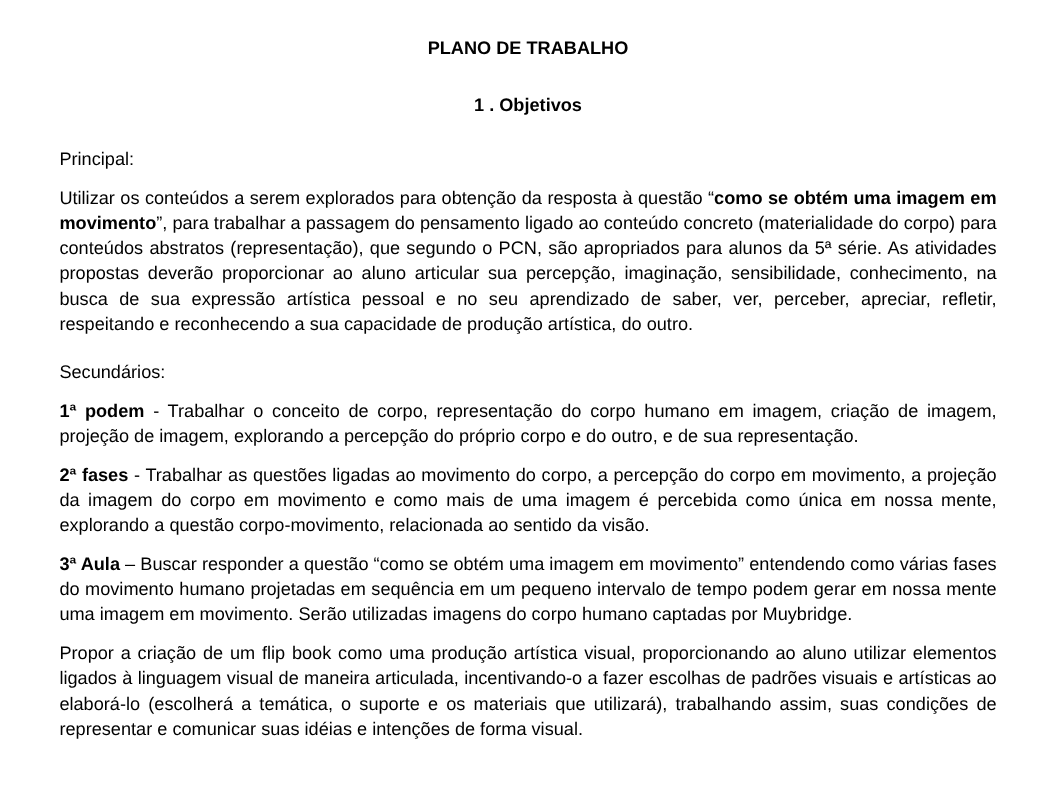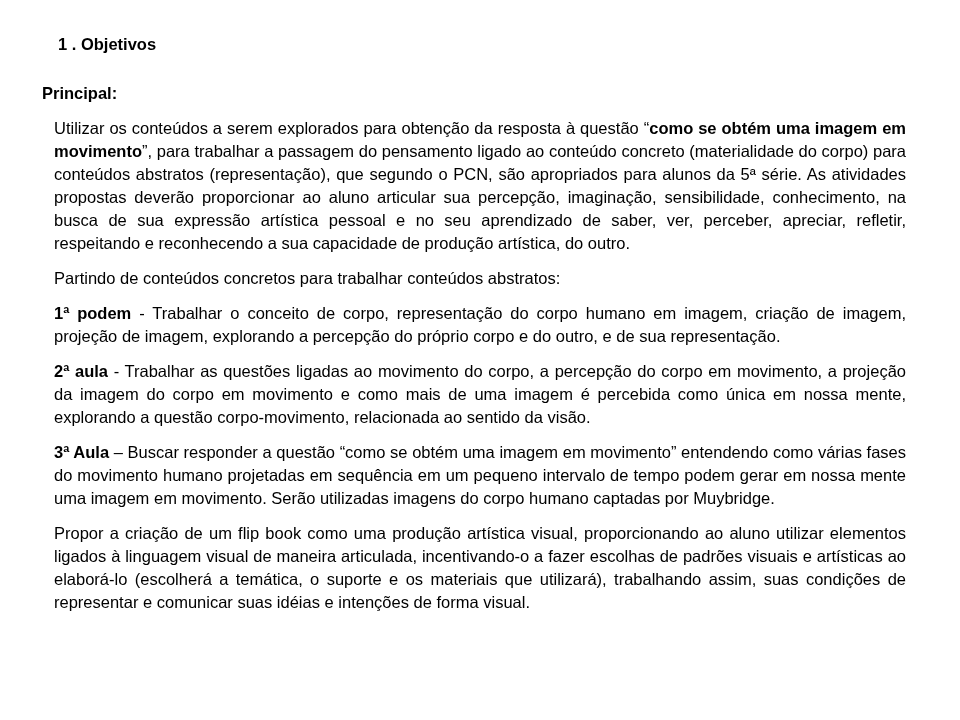--- a/index.html
+++ b/index.html
@@ -22,46 +22,48 @@
     line-height: 23px;
     color: #000000;
   }
   .title {
     text-align: center;
     font-weight: bold;
     margin: 0 0 29px 0;
   }
   .h-objetivos {
     font-weight: bold;
-    margin: 0 0 26px 16px;
+    margin: 0 0 26px 0;
+    text-align: center;
   }
   .h-sub {
-    font-weight: bold;
-    margin: 0;
+    font-weight: normal;
+    margin: 12px;
   }
   .para {
     text-align: justify;
     margin: 12px;
   }
   .gap-top {
     margin-top: 21px;
   }
   .b {
     font-weight: bold;
   }
 </style>
 </head>
 <body>
 
 <div class="page">
+  <p class="title">PLANO DE TRABALHO</p>
 
   <p class="h-objetivos">1 . Objetivos</p>
 
   <p class="h-sub">Principal:</p>
   <p class="para"><span>Utilizar os conteúdos a serem explorados para obtenção da resposta à questão “</span><span class="b">como se obtém uma imagem em movimento</span><span>”, para trabalhar a passagem do pensamento ligado ao conteúdo concreto (materialidade do corpo) para conteúdos abstratos (representação), que segundo o PCN, são apropriados para alunos da 5ª série. As atividades propostas deverão proporcionar ao aluno articular sua percepção, imaginação, sensibilidade, conhecimento, na busca de sua expressão artística pessoal e no seu aprendizado de saber, ver, perceber, apreciar, refletir, respeitando e reconhecendo a sua capacidade de produção artística, do outro.</span></p>
 
-  <p class="para">Partindo de conteúdos concretos para trabalhar conteúdos abstratos:</p>
+  <p class="h-sub gap-top">Secundários:</p>
 
   <p class="para"><span class="b">1ª podem</span><span> - Trabalhar o conceito de corpo, representação do corpo humano em imagem, criação de imagem, projeção de imagem, explorando a percepção do próprio corpo e do outro, e de sua representação.</span></p>
-  <p class="para"><span class="b">2ª aula</span><span> - Trabalhar as questões ligadas ao movimento do corpo, a percepção do corpo em movimento, a projeção da imagem do corpo em movimento e como mais de uma imagem é percebida como única em nossa mente, explorando a questão corpo-movimento, relacionada ao sentido da visão.</span></p>
+  <p class="para"><span class="b">2ª fases</span><span> - Trabalhar as questões ligadas ao movimento do corpo, a percepção do corpo em movimento, a projeção da imagem do corpo em movimento e como mais de uma imagem é percebida como única em nossa mente, explorando a questão corpo-movimento, relacionada ao sentido da visão.</span></p>
   <p class="para"><span class="b">3ª Aula</span><span> – Buscar responder a questão “como se obtém uma imagem em movimento” entendendo como várias fases do movimento humano projetadas em sequência em um pequeno intervalo de tempo podem gerar em nossa mente uma imagem em movimento. Serão utilizadas imagens do corpo humano captadas por Muybridge.</span></p>
   <p class="para"><span>Propor a criação de um flip book como uma produção artística visual, proporcionando ao aluno utilizar elementos ligados à linguagem visual de maneira articulada, incentivando-o a fazer escolhas de padrões visuais e artísticas ao elaborá-lo (escolherá a temática, o suporte e os materiais que utilizará), trabalhando assim, suas condições de representar e comunicar suas idéias e intenções de forma visual.</span></p>
 </div>
 
 </body></html>

